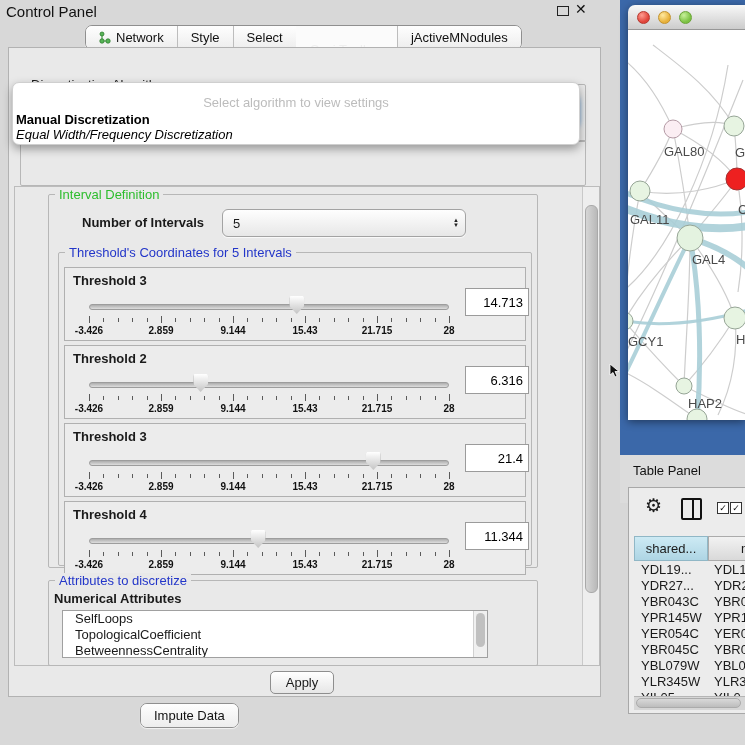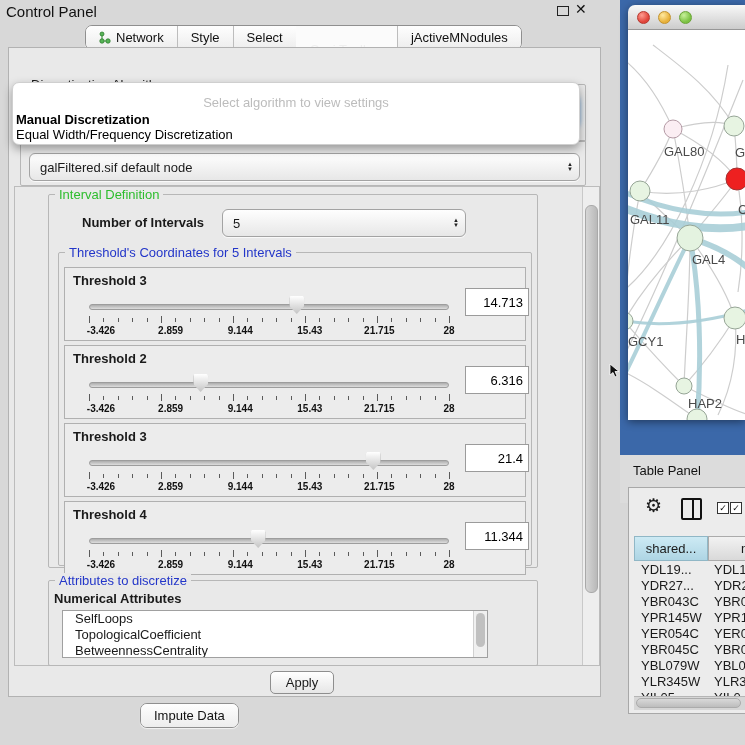--- a/index.html
+++ b/index.html
@@ -31,21 +31,21 @@
   .combo .cv{flex:1;padding-left:10px;overflow:hidden;white-space:nowrap;}
   .stepper{width:18px;display:flex;flex-direction:column;align-items:center;justify-content:center;
            font-size:6px;line-height:5px;color:#222;}
   .combo.focusring{border:2px solid #5e9fd6;box-shadow:0 0 5px 2px rgba(100,160,220,.8);}
 
   
   .popup{left:12px;top:82px;width:566px;height:61px;background:#fff;border:1px solid #cfcfcf;border-radius:7px;
          box-shadow:0 4px 10px rgba(0,0,0,.35);z-index:40;}
   .popup .hint{position:absolute;top:12px;left:0;right:0;text-align:center;color:#bcbcbc;}
   .popup .opt1{position:absolute;top:29px;left:3px;font-weight:bold;color:#000;}
-  .popup .opt2{position:absolute;top:44px;left:3px;color:#000;}
+  .popup .opt2{position:absolute;top:44px;left:3px;color:#000;font-style:italic;}
 
   
   .scrollarea{left:14px;top:186px;width:584px;height:478px;border:1px solid #bcbcbc;background:#e9e9e9;}
   .vscroll{position:absolute;right:0;top:0;width:16px;height:100%;background:#eeeeee;border-left:1px solid #c9c9c9;}
   .vthumb{position:absolute;left:2px;width:11px;border-radius:6px;
           background:linear-gradient(90deg,#d6d6d6,#b9b9b9);border:1px solid #a9a9a9;}
 
   
   .thr-cell{left:64px;width:460px;height:72px;border:1px solid #b0b0b0;background:#ececec;}
   .thr-label{position:absolute;left:8px;top:5px;font-weight:bold;font-size:13px;}
@@ -53,21 +53,21 @@
   .sl-track{position:absolute;left:0;right:0;top:3px;height:4px;border:1px solid #9d9d9d;border-radius:3px;
             background:linear-gradient(#adadad,#dedede);}
   .sl-handle{position:absolute;top:-5px;width:15px;height:18px;transform:translateX(-50%);
              background:linear-gradient(#ffffff,#c4c4c4);
              clip-path:polygon(8% 0,92% 0,100% 12%,100% 55%,50% 100%,0 55%,0 12%);
              filter:drop-shadow(0 0 1px #808080);}
   .sl-ticks{position:absolute;left:0;right:0;top:15px;height:8px;}
   .sl-ticks i{position:absolute;width:1px;background:#5a5a5a;}
   .sl-ticks i.minor{top:2px;height:4px;}
   .sl-ticks i.major{top:0;height:7px;}
-  .sl-ticklabels{position:absolute;left:12px;right:0;top:24px;height:12px;}
+  .sl-ticklabels{position:absolute;left:0;right:0;top:24px;height:12px;}
   .sl-ticklabels span{position:absolute;transform:translateX(-50%);font-size:10px;font-weight:bold;color:#111;white-space:nowrap;}
   .sl-value{position:absolute;left:400px;top:20px;width:57px;height:26px;background:#fff;border:1px solid #9b9b9b;
             font:13px "Liberation Sans","DejaVu Sans",sans-serif;text-align:right;padding:0 5px 0 0;box-sizing:content-box;}
 
   
   .attr-list{position:absolute;left:62px;top:610px;width:424px;height:46px;background:#fff;border:1px solid #a0a0a0;overflow:hidden;}
   .attr-item{padding-left:12px;line-height:16px;font-size:13px;white-space:nowrap;}
   .attr-scroll{position:absolute;right:0;top:0;width:13px;height:100%;background:#f0f0f0;border-left:1px solid #d0d0d0;}
   .attr-thumb{position:absolute;left:2px;top:2px;width:9px;height:34px;border-radius:5px;background:#c0c0c0;}
 
@@ -154,27 +154,20 @@
       <span class="cv"></span>
       <span class="stepper">
           <span>▲</span>
           <span>▼</span>
         </span>
     </div>
   </div>
 
   <div class="abs grp" style="left:20px;top:140px;width:564px;height:44px;">
     <span class="grp-title">Table Data</span>
-    <div class="combo" style="position:absolute;left:8px;top:12px;width:549px;height:26px;">
-      <span class="cv">galFiltered.sif default node</span>
-      <span class="stepper">
-          <span>▲</span>
-          <span>▼</span>
-        </span>
-    </div>
   </div>
 
   <div class="abs popup">
     <div class="hint">Select algorithm to view settings</div>
     <div class="opt1">Manual Discretization</div>
     <div class="opt2">Equal Width/Frequency Discretization</div>
   </div>
 
   <div class="abs scrollarea">
     <div class="vscroll">

